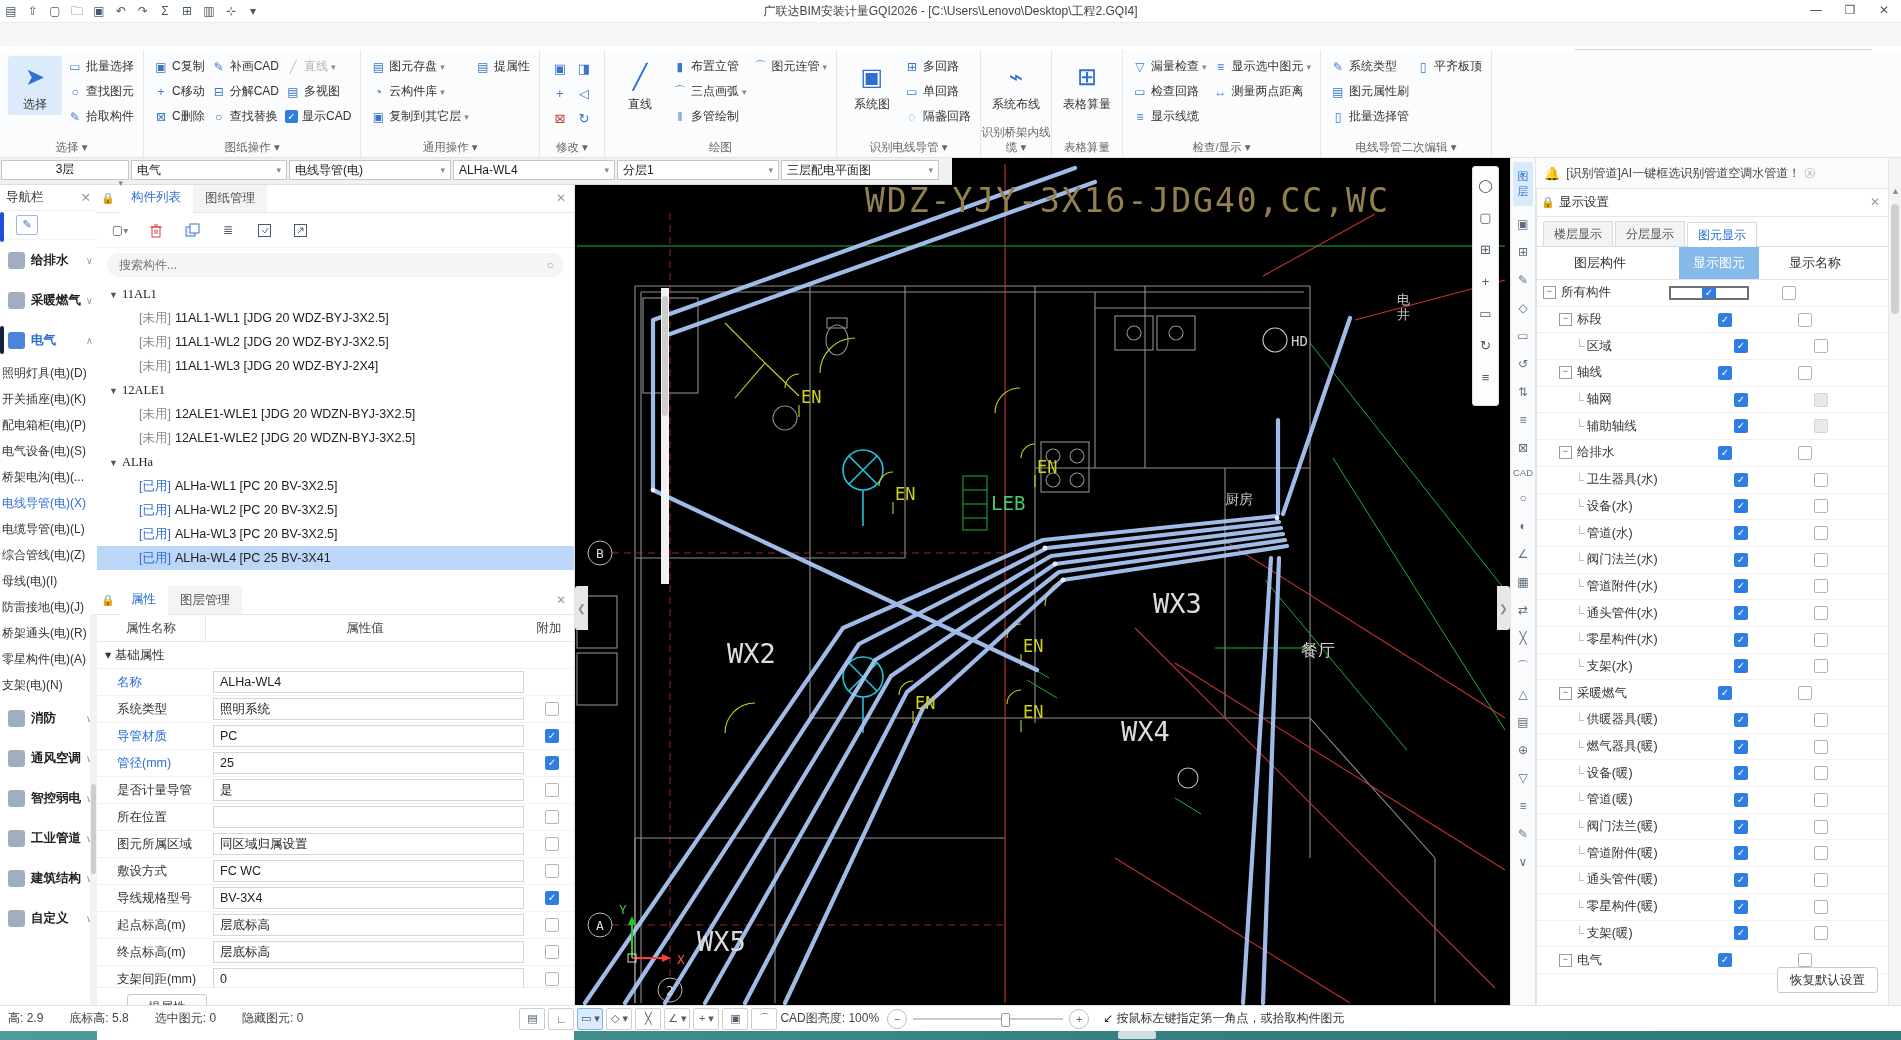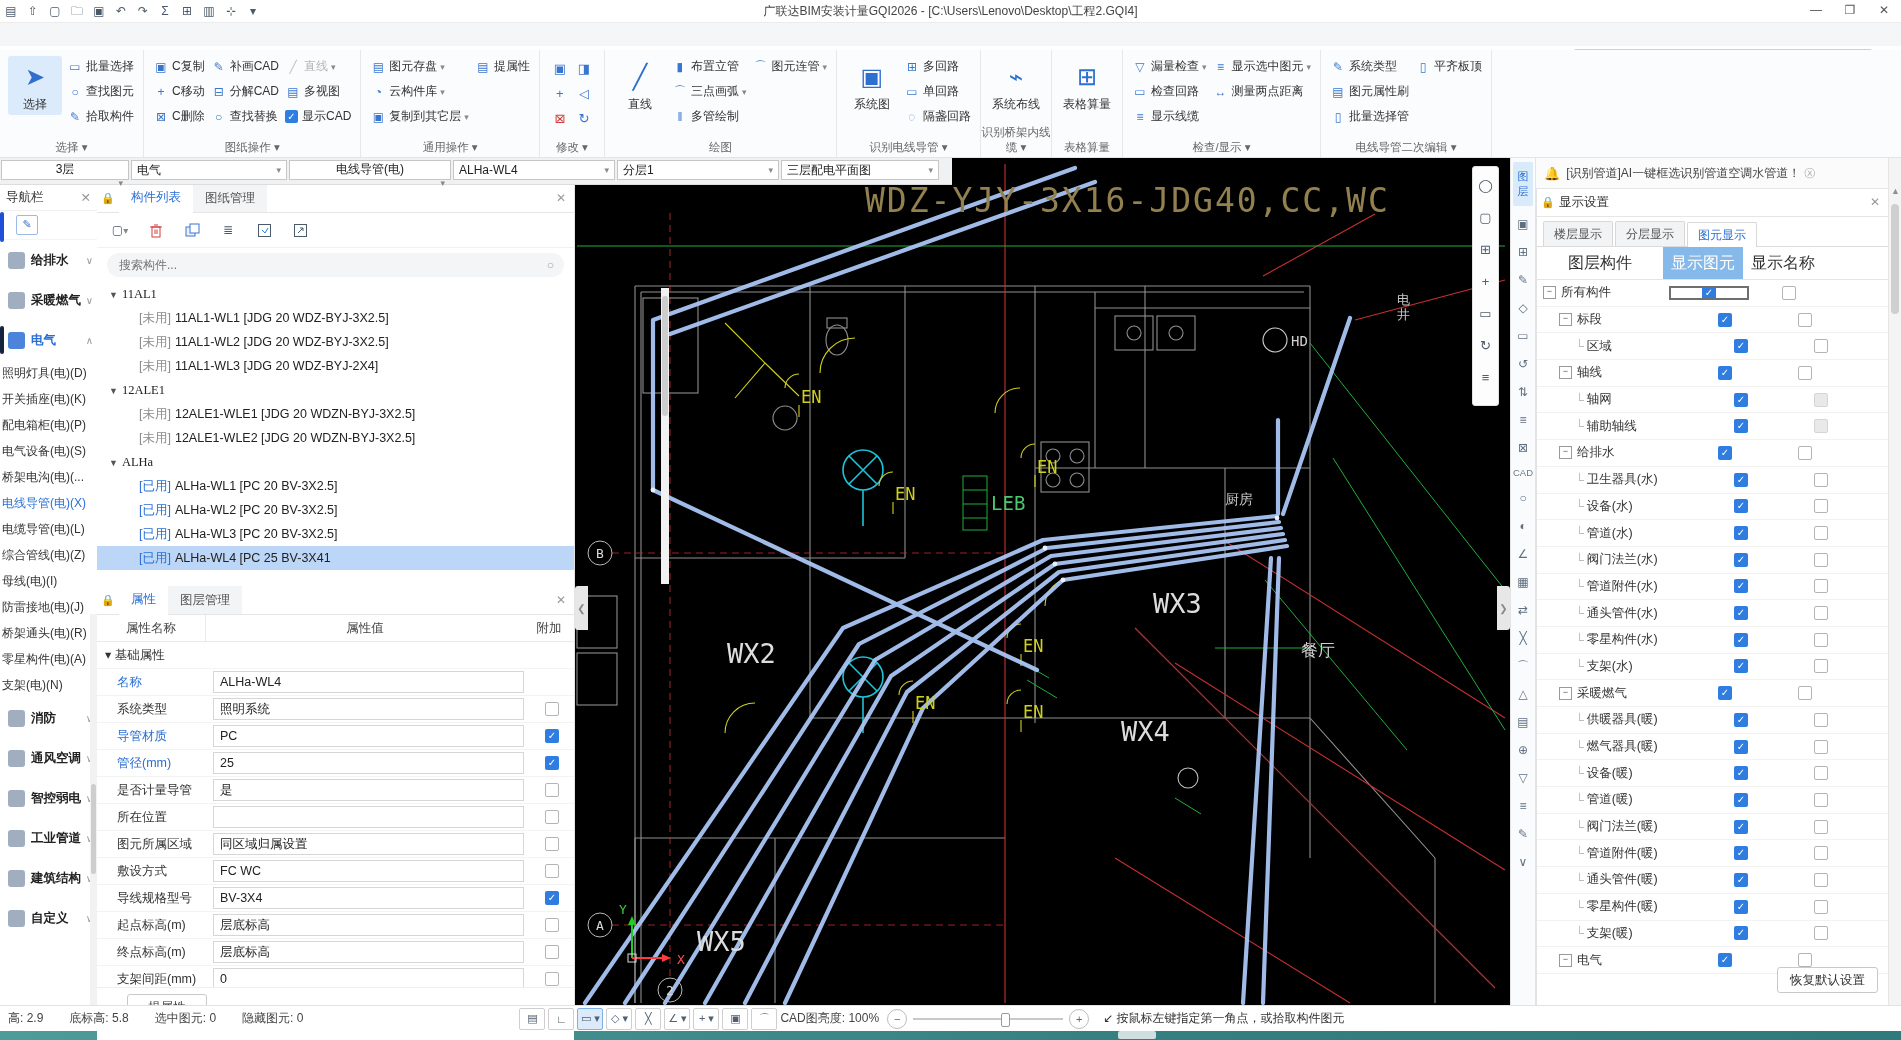--- a/index.html
+++ b/index.html
@@ -103,21 +103,21 @@
   #quicktools span{height:32px;line-height:30px;color:#51606f;font-size:13px;}
   #dock{left:1510px;top:158px;width:26px;height:847px;background:#fafbfc;border-left:1px solid #e4e4e4;border-right:1px solid #e4e4e4;z-index:5;box-sizing:border-box;}
   #docktab{margin:4px 2px;width:20px;height:44px;background:#d9eafb;color:#2b6fd4;font-size:11px;display:flex;flex-direction:column;align-items:center;justify-content:center;border-radius:2px;}
   .dockic{display:block;width:100%;height:28px;line-height:28px;text-align:center;color:#5f6f7f;font-size:12px;}
   #dockcad{display:block;text-align:center;color:#6a7a8a;font-size:9.5px;height:22px;line-height:22px;}
   
   #display{left:1536px;top:188px;width:352px;height:817px;background:#fff;border-left:1px solid #e3e3e3;box-sizing:border-box;z-index:5;}
   #dtabs{display:flex;padding:4px 6px 0 6px;border-bottom:1px solid #dcdcdc;}
   .dtab{padding:0 10px;height:24px;line-height:24px;border:1px solid #d8d8d8;border-bottom:0;background:#f2f3f4;font-size:12px;color:#555;margin-right:2px;border-radius:2px 2px 0 0;}
   .dtab.active{background:#fff;color:#2b6fd4;position:relative;top:1px;}
-  #dhdr{display:flex;height:32px;border-bottom:1px solid #e4e4e4;font-size:16px;}
+  #dhdr{display:flex;height:32px;border-bottom:1px solid #e4e4e4;font-size:13px;gap:16px;}
   #dhdr .h1{width:126px;display:flex;align-items:center;justify-content:center;color:#333;}
   #dhdr .h2{width:80px;background:#85b9ea;color:#fff;display:flex;align-items:center;justify-content:center;}
   #dhdr .h3{width:80px;display:flex;align-items:center;justify-content:center;color:#333;}
   .drow{display:flex;height:25.7px;border-bottom:1px solid #f1f1f1;align-items:center;font-size:12.5px;}
   .drow .dn{width:126px;display:flex;align-items:center;white-space:nowrap;overflow:hidden;}
   .drow .dc{width:80px;display:flex;justify-content:center;}
   .minus{width:11px;height:11px;border:1px solid #9a9a9a;font-size:9px;line-height:9px;text-align:center;color:#555;margin-right:5px;flex:0 0 11px;background:#fff;}
   .treeln{color:#bdbdbd;margin-right:3px;}
   .focuscell{outline:2px solid #6f6f6f;outline-offset:-2px;}
   #dfoot{position:absolute;right:10px;bottom:12px;}
@@ -402,21 +402,21 @@
 
   <div id="contextbar" class="abs">
       <div class="dd" style="width: 128px; flex-direction: column;">
         <span>3层</span>
         <span class="caret">▾</span>
       </div>
       <div class="dd" style="width: 156px;">
         <span>电气</span>
         <span class="caret">▾</span>
       </div>
-      <div class="dd" style="width: 162px; flex-direction: column;">
+      <div class="dd" style="width: 162px;">
         <span>电线导管(电)</span>
         <span class="caret">▾</span>
       </div>
       <div class="dd" style="width: 162px;">
         <span>ALHa-WL4</span>
         <span class="caret">▾</span>
       </div>
       <div class="dd" style="width: 162px;">
         <span>分层1</span>
         <span class="caret">▾</span>

